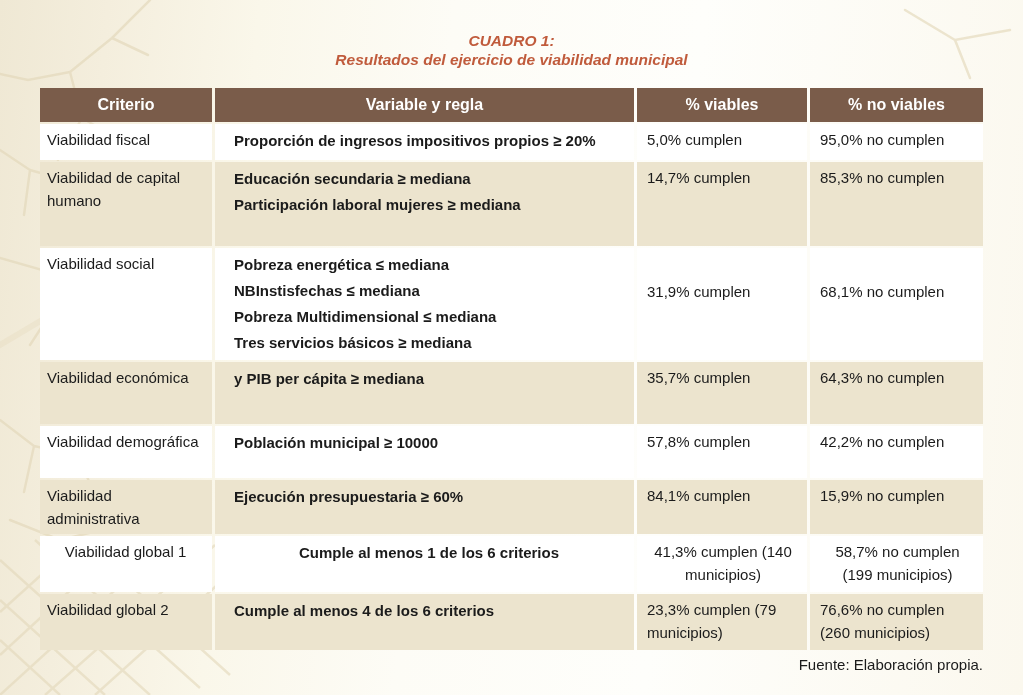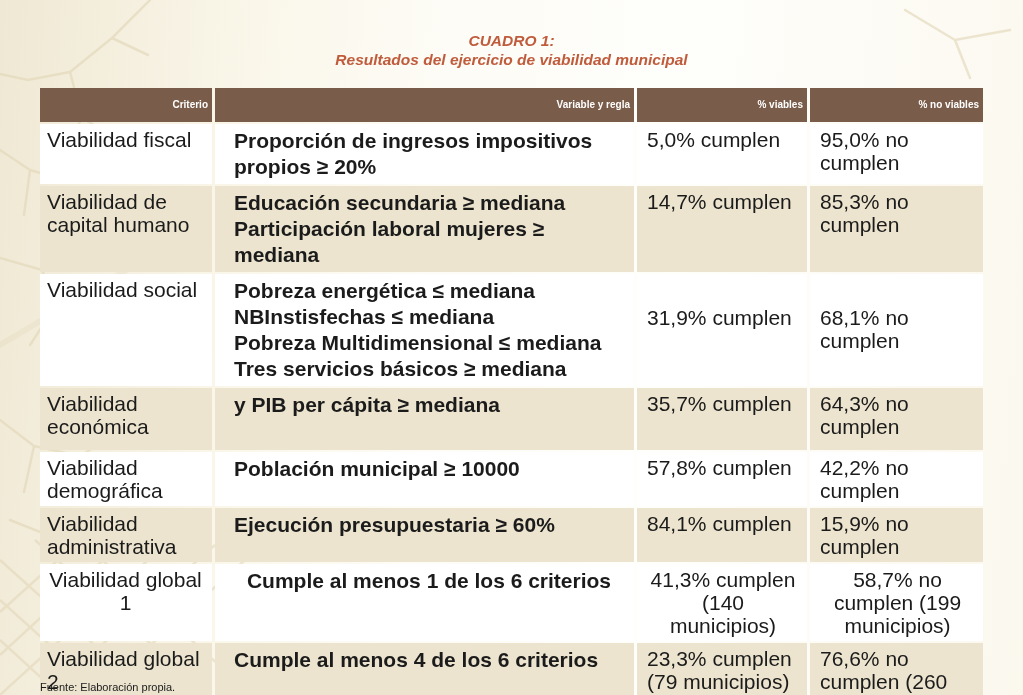--- a/index.html
+++ b/index.html
@@ -20,45 +20,45 @@
   }
   .viab-table{
     position:absolute;left:40px;top:88px;width:943px;
     display:grid;
     grid-template-columns:172px 419px 170px 173px;
     gap:2px 3px;
   }
   .row{display:contents;}
   .hcell{
     background:#7a5c4a;color:#ffffff;font-weight:bold;
-    font-size:10px;line-height:22px;text-align:right;
+    font-size:16px;line-height:22px;text-align:center;
     padding:6px 4px;box-sizing:border-box;
   }
   .cell{
     background:#ffffff;
-    font-size:21px;line-height:23px;
+    font-size:15px;line-height:23px;
     padding:4px 8px 4px 7px;box-sizing:border-box;
   }
   .row.beige .cell{background:#ece4ce;}
   .cell.var{padding:4px 10px 4px 19px;font-weight:bold;}
   .cell.val{padding-left:10px;}
   .vline{line-height:26px;}
   
   .r1 .cell{min-height:36px;}
   .r2 .cell{min-height:84px;}
   .r3 .cell{min-height:112px;}
   .r4 .cell{min-height:62px;}
   .r5 .cell{min-height:52px;}
   .r6 .cell{min-height:52px;}
   .r7 .cell{min-height:56px;text-align:center;}
   .r8 .cell{min-height:56px;}
   .r3 .cell.offset{padding-top:32px;}
   .source-note{
     position:absolute;left:40px;top:656px;width:943px;
-    text-align:left;font-size:11px;color:#1b1b1b;margin-top:25px;
+    text-align:right;font-size:15px;color:#1b1b1b;
   }
 </style>
 </head>
 <body>
 
 <div class="canvas">
 
   <svg class="map-pattern" width="1023" height="695" viewBox="0 0 1023 695" aria-hidden="true">
     <g fill="none" stroke="#e3d8ba" stroke-width="2.5" opacity="0.65" stroke-linecap="round">
       <path d="M150 0 L112 38 L70 72 M112 38 L148 55 M70 72 L28 80 L0 74"></path>

